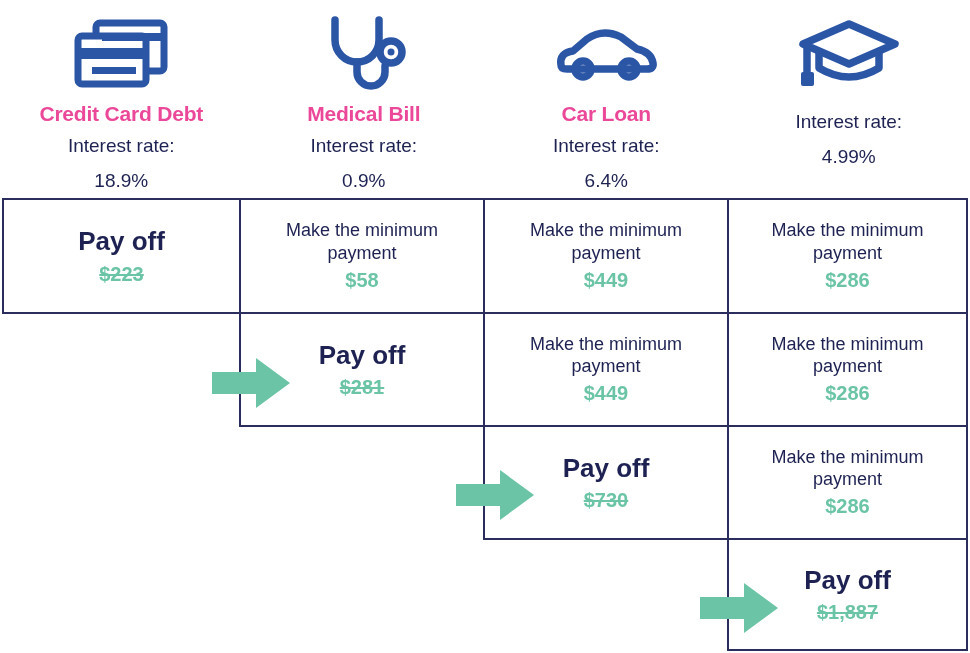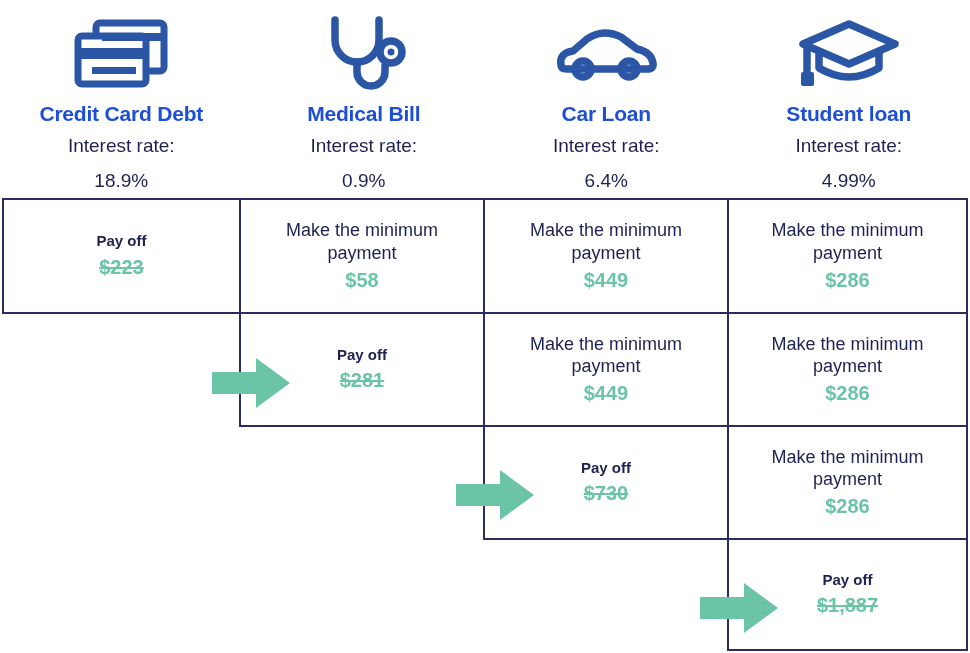--- a/index.html
+++ b/index.html
@@ -19,21 +19,21 @@
   .hcol{
     flex:0 0 242.5px;width:242.5px;
     display:flex;flex-direction:column;align-items:center;
   }
   .hicon{
     height:95px;display:flex;align-items:center;justify-content:center;
     padding-top:6px;
   }
   .hicon svg{display:block;}
   .htitle{
-    font-size:21px;font-weight:bold;color:#1d4ed8;
+    font-size:21px;font-weight:bold;color:#ec4899;
     line-height:1.05;letter-spacing:-0.2px;white-space:nowrap;
     margin-top:2px;
   }
   .hsub{
     font-size:19px;color:#1E2252;line-height:1.42;text-align:center;
     margin-top:8px;font-weight:400;
   }
 
   
   .grid{position:absolute;left:0;top:0;width:970px;height:653px;}
@@ -42,21 +42,21 @@
     background:#ffffff;
     border:2.5px solid #2B2D5C;
     display:flex;flex-direction:column;
     align-items:center;justify-content:center;
     text-align:center;
   }
   .cell .line{
     font-size:18px;color:#1E2252;line-height:1.24;font-weight:400;
     padding:0 8px;
   }
-  .cell.payoff .line{font-weight:bold;font-size:15px;}
+  .cell.payoff .line{font-weight:bold;font-size:26px;}
   .amt{
     font-size:20px;font-weight:bold;color:#6BC4A6;
     line-height:1.3;margin-top:3px;
   }
   .amt.struck{text-decoration:line-through;text-decoration-thickness:2px;}
 
   
   .arrow{position:absolute;}
   .arrow svg{display:block;}
 </style>
@@ -119,21 +119,20 @@
       <div class="hicon">
         <svg width="104" height="76" viewBox="0 0 104 76">
           <g fill="none" stroke="#2B55A5" stroke-width="7.5" stroke-linejoin="round" stroke-linecap="round">
             <path d="M52 8 L98 28 L52 48 L6 28 Z"></path>
             <path d="M22 36 v16 q30 18 60 0 V36"></path>
             <path d="M10 29 v32"></path>
           </g>
           <rect x="4" y="56" width="13" height="14" rx="2" fill="#2B55A5"></rect>
         </svg>
       </div>
-      <div class="htitle">Student loan</div>
       <div class="hsub">Interest rate:</div>
       <div class="hsub">4.99%</div>
     </div>
 
   </div>
 
   <div class="grid">
 
     <div class="cell payoff" style="left:2px;top:198px;width:239px;height:116px;">
       <div class="line">Pay off</div>

